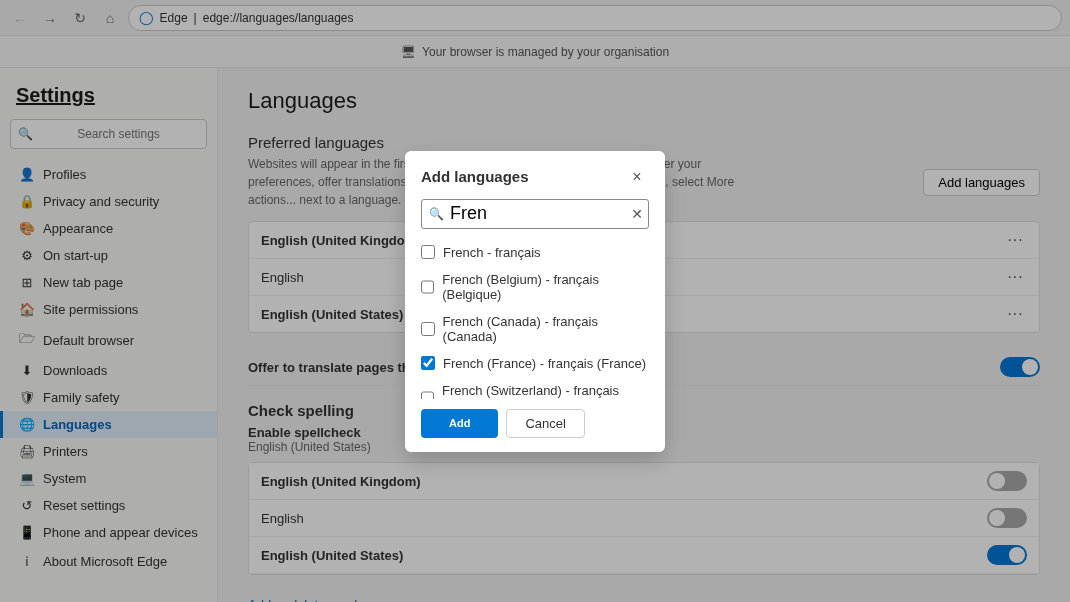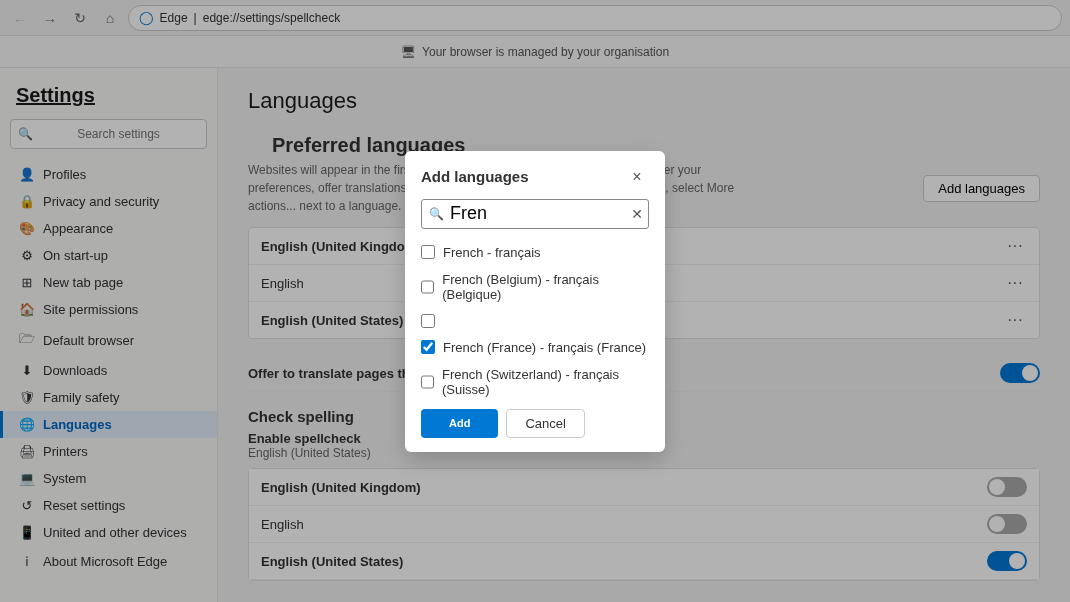--- a/index.html
+++ b/index.html
@@ -119,24 +119,23 @@
       overflow-y: auto;
       position: relative;
     }
     .page-title {
       font-size: 22px;
       font-weight: 400;
       margin-bottom: 20px;
       color: #1a1a1a;
     }
     .section-title {
-      font-size: 20px;
-      font-weight: 700;
+      font-size: 15px;
+      font-weight: 400;
       margin-bottom: 4px;
-      margin-left: 24px;
     }
     .section-desc {
       font-size: 12px;
       color: #666;
       margin-bottom: 12px;
       max-width: 500px;
       line-height: 1.5;
     }
     .lang-list {
       border: 1px solid #e0e0e0;
@@ -332,21 +331,21 @@
 
 <div class="browser-bar">
   <button class="browser-nav-btn disabled">←</button>
   <button class="browser-nav-btn">→</button>
   <button class="browser-nav-btn">↻</button>
   <button class="browser-nav-btn">⌂</button>
   <div class="address-bar">
     <span class="edge-logo">◯</span>
     <span>Edge</span>
     <span> | </span>
-    <span>edge://settings/spellcheck</span>
+    <span>edge://languages/languages</span>
   </div>
 </div>
 
 <div class="managed-banner">
   <span>🖥</span>
   <span>Your browser is managed by your organisation</span>
 </div>
 
 <div class="main-layout">
 
@@ -404,21 +403,21 @@
         <div class="nav-item">
           <span class="nav-icon">💻</span>
           <span>System</span>
         </div>
         <div class="nav-item">
           <span class="nav-icon">↺</span>
           <span>Reset settings</span>
         </div>
         <div class="nav-item">
           <span class="nav-icon">📱</span>
-          <span>United and other devices</span>
+          <span>Phone and appear devices</span>
         </div>
         <div class="nav-item">
           <span class="nav-icon">ℹ</span>
           <span>About Microsoft Edge</span>
         </div>
       </div>
   </div>
 
   <div class="content">
     <div class="page-title">Languages</div>
@@ -494,20 +493,21 @@
         <div class="lang-option">
           <input type="checkbox" style="">
           <span>French - français</span>
         </div>
         <div class="lang-option">
           <input type="checkbox" style="">
           <span>French (Belgium) - français (Belgique)</span>
         </div>
         <div class="lang-option">
           <input type="checkbox" style="">
+          <span>French (Canada) - français (Canada)</span>
         </div>
         <div class="lang-option">
           <input type="checkbox" checked="" style="">
           <span>French (France) - français (France)</span>
         </div>
         <div class="lang-option">
           <input type="checkbox" style="">
           <span>French (Switzerland) - français (Suisse)</span>
         </div>
       </div>

